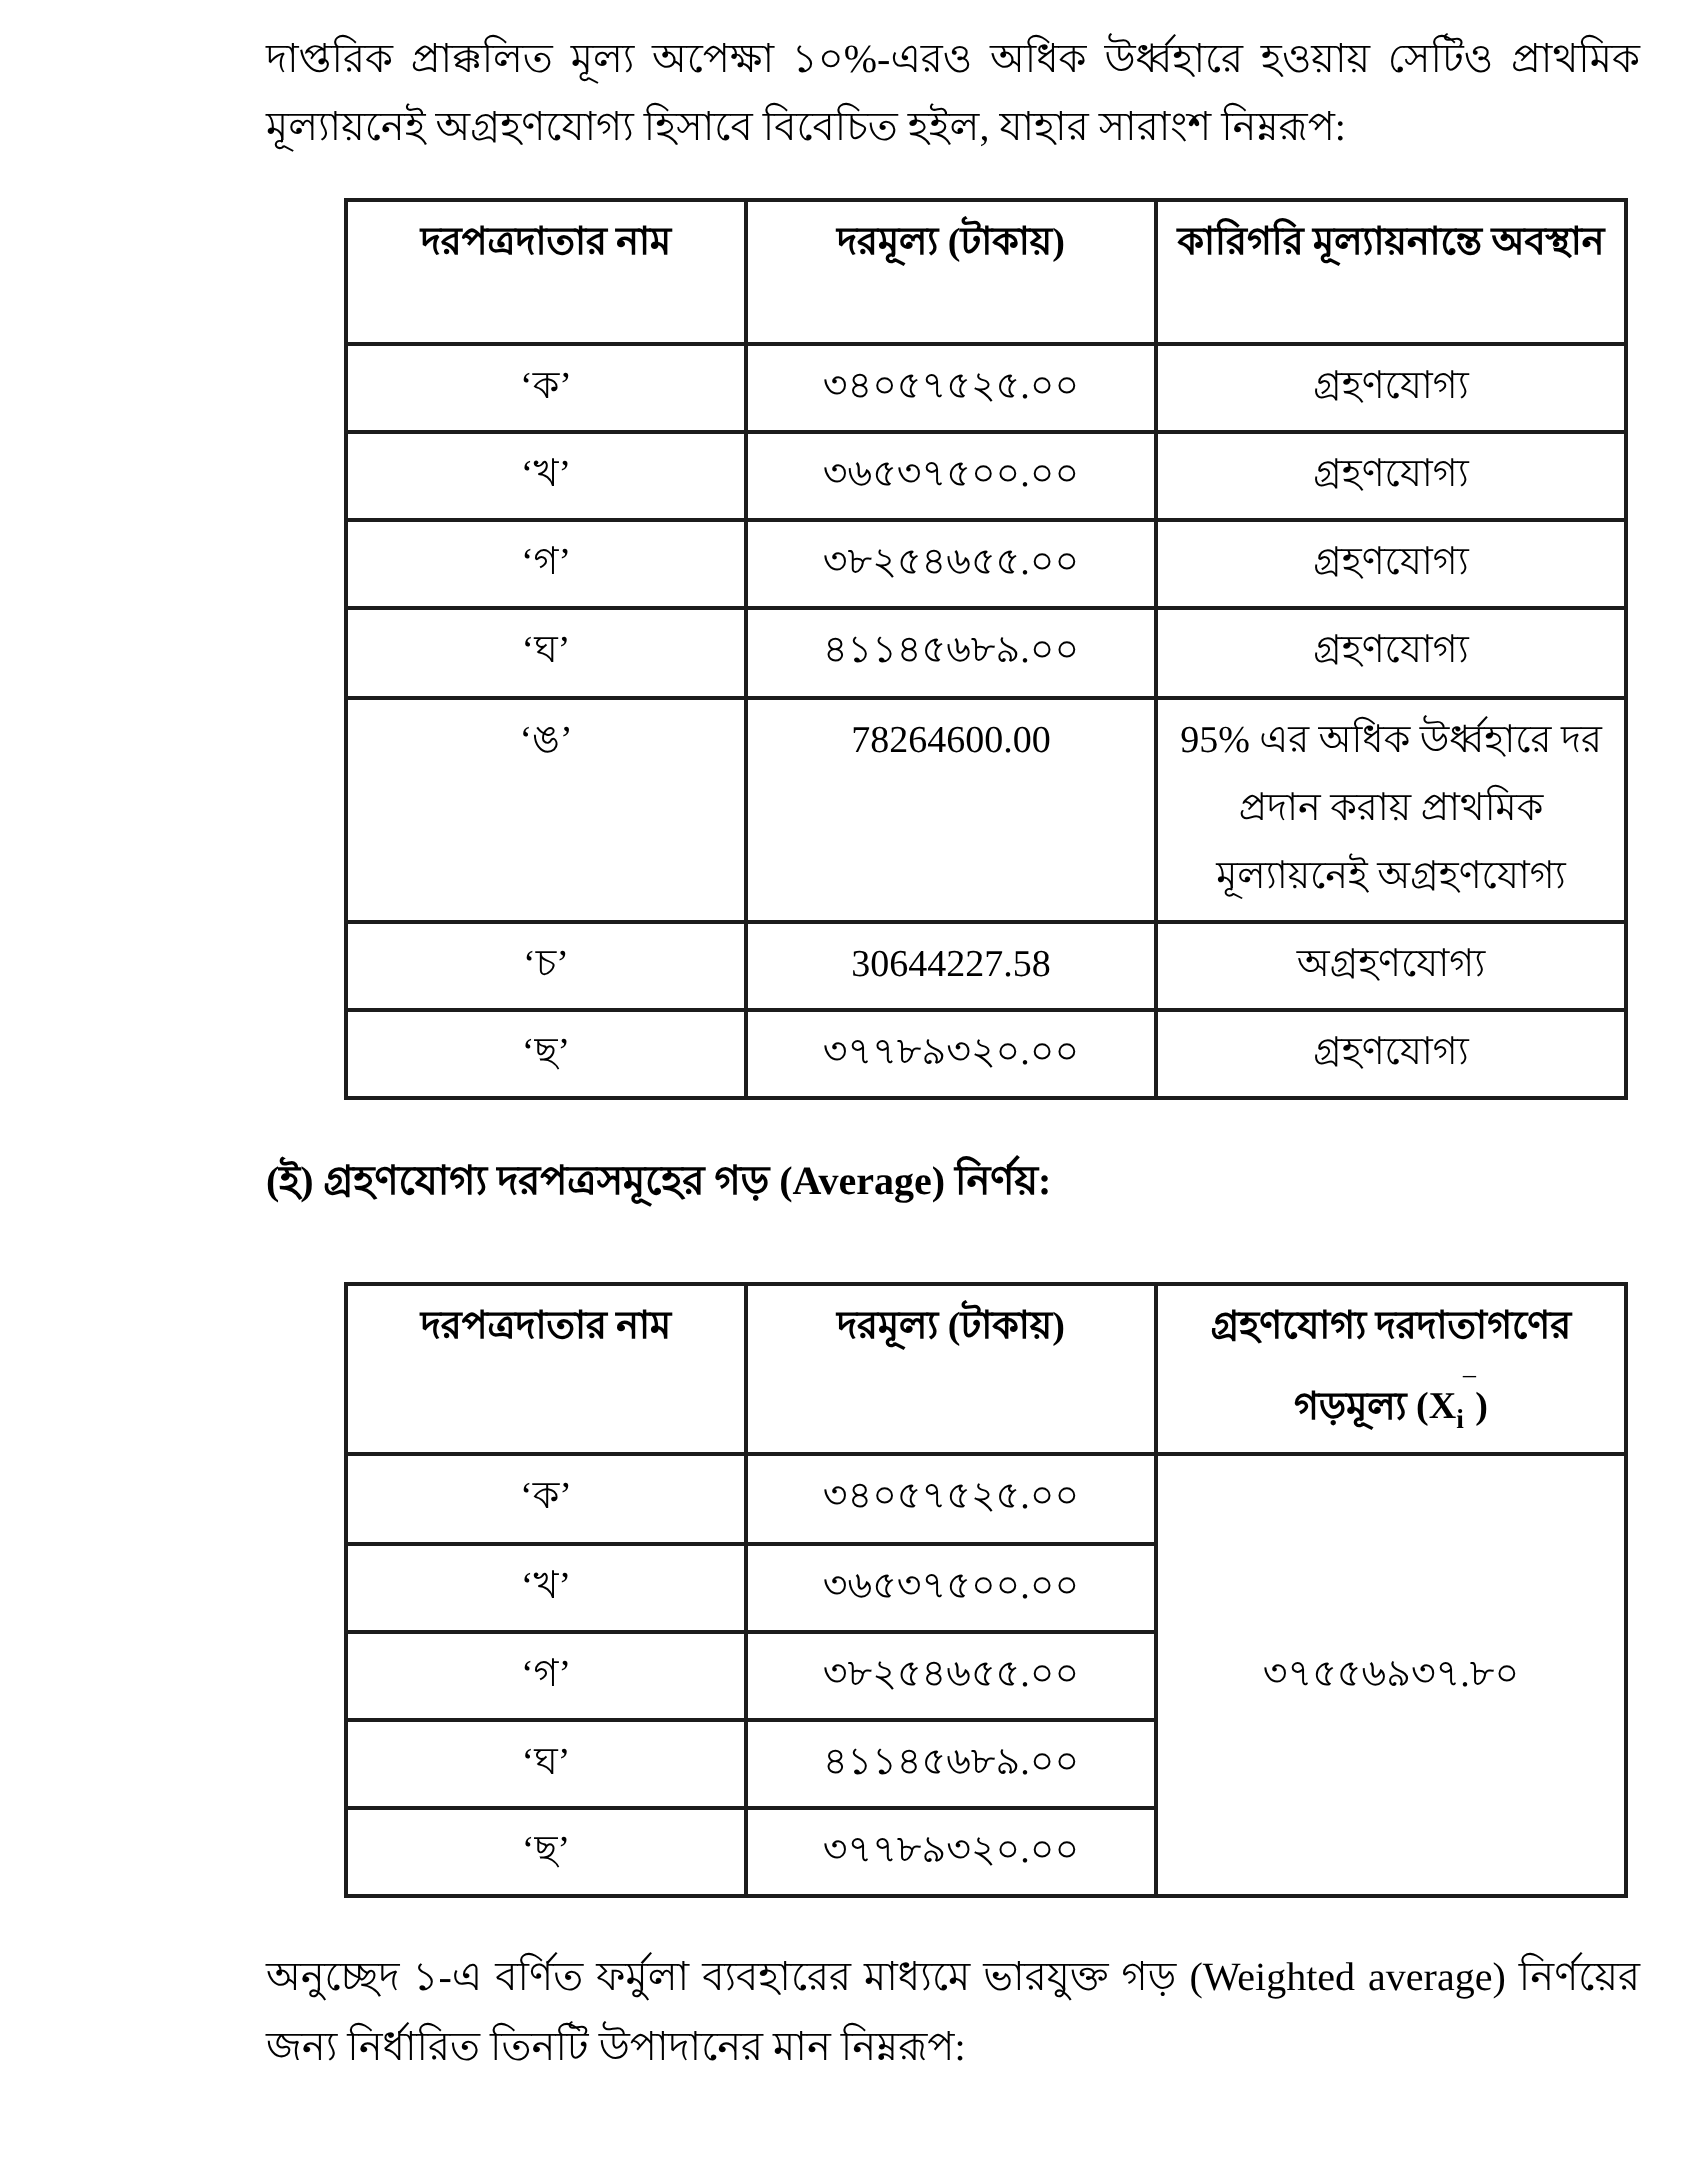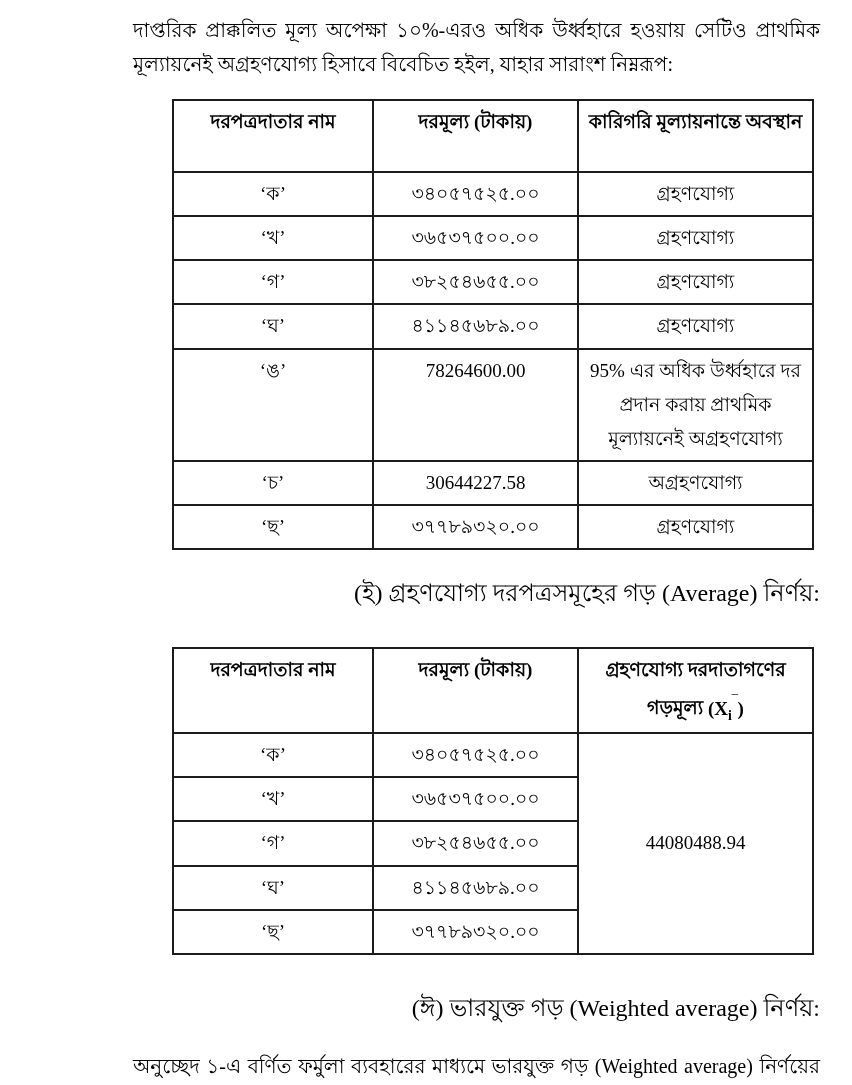--- a/index.html
+++ b/index.html
@@ -54,25 +54,24 @@
   .doc-table td { height: 38px; }
   .t2 td { height: 35px; }
   td.tall-cell { height: 106px; }
   td.merged-avg {
     vertical-align: middle;
     height: auto;
   }
   .table1 { margin-top: 17px; }
   .t2 { margin-top: 36px; }
   .section-heading {
-    font-size: 24px;
-    font-weight: normal;
+    font-size: 20px;
+    font-weight: bold;
     margin: 27px 0 0 0;
     line-height: 1.4;
-    text-align: right;
   }
   .section-heading.ee { margin-top: 37px; }
   .para2 { margin-top: 23px; }
   .xi-note { white-space: nowrap; font-weight: bold; }
   .xi-note sub { font-size: 0.72em; font-weight: bold; }
   .xi-note sup { font-size: 0.9em; font-weight: bold; }
 </style>
 </head>
 <body>
 
@@ -141,39 +140,38 @@
         </colgroup>
       <tbody>
         <tr>
           <th>দরপত্রদাতার নাম</th>
           <th>দরমূল্য (টাকায়)</th>
           <th><span>গ্রহণযোগ্য দরদাতাগণের গড়মূল্য</span> <span class="xi-note"><span>(X</span><sub>i</sub><sup>‾</sup><span>)</span></span></th>
         </tr>
         <tr>
           <td>‘ক’</td>
           <td>৩৪০৫৭৫২৫.০০</td>
-          <td class="merged-avg" rowspan="5">44080488.94</td>
+          <td class="merged-avg" rowspan="5">৩৭৫৫৬৯৩৭.৮০</td>
         </tr>
         <tr>
           <td>‘খ’</td>
           <td>৩৬৫৩৭৫০০.০০</td>
         </tr>
         <tr>
           <td>‘গ’</td>
           <td>৩৮২৫৪৬৫৫.০০</td>
         </tr>
         <tr>
           <td>‘ঘ’</td>
           <td>৪১১৪৫৬৮৯.০০</td>
         </tr>
         <tr>
           <td>‘ছ’</td>
           <td>৩৭৭৮৯৩২০.০০</td>
         </tr>
       </tbody>
     </table>
 
-    <p class="section-heading ee">(ঈ) ভারযুক্ত গড় (Weighted average) নির্ণয়:</p>
 
     <p class="para para2">অনুচ্ছেদ ১-এ বর্ণিত ফর্মুলা ব্যবহারের মাধ্যমে ভারযুক্ত গড় (Weighted average) নির্ণয়ের জন্য নির্ধারিত তিনটি উপাদানের মান নিম্নরূপ:</p>
 
   </div>
 </div>
 
 </body></html>

